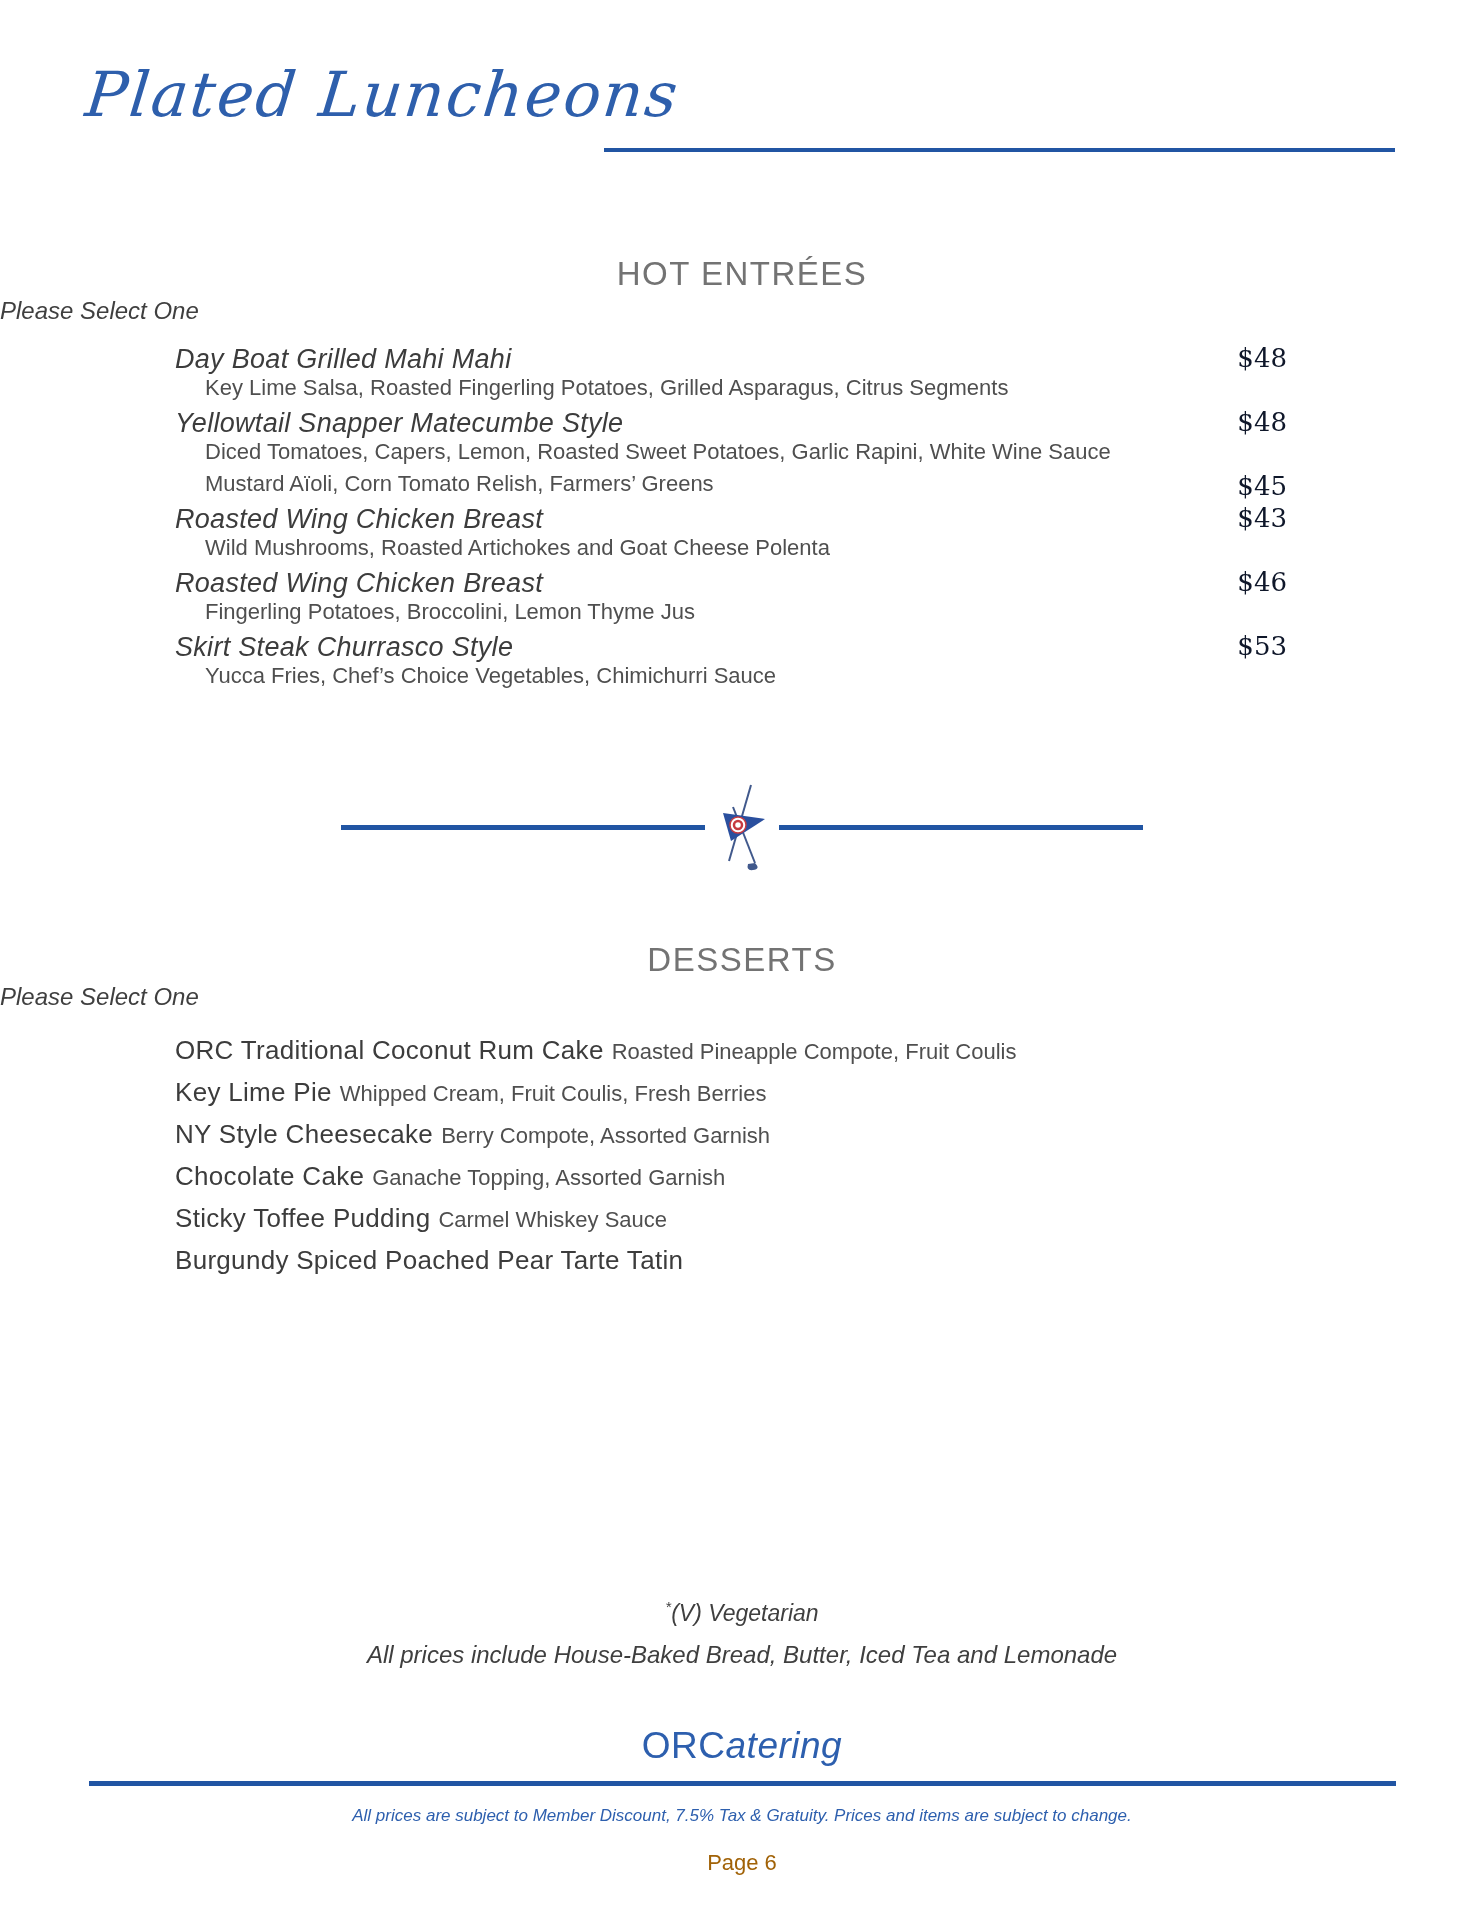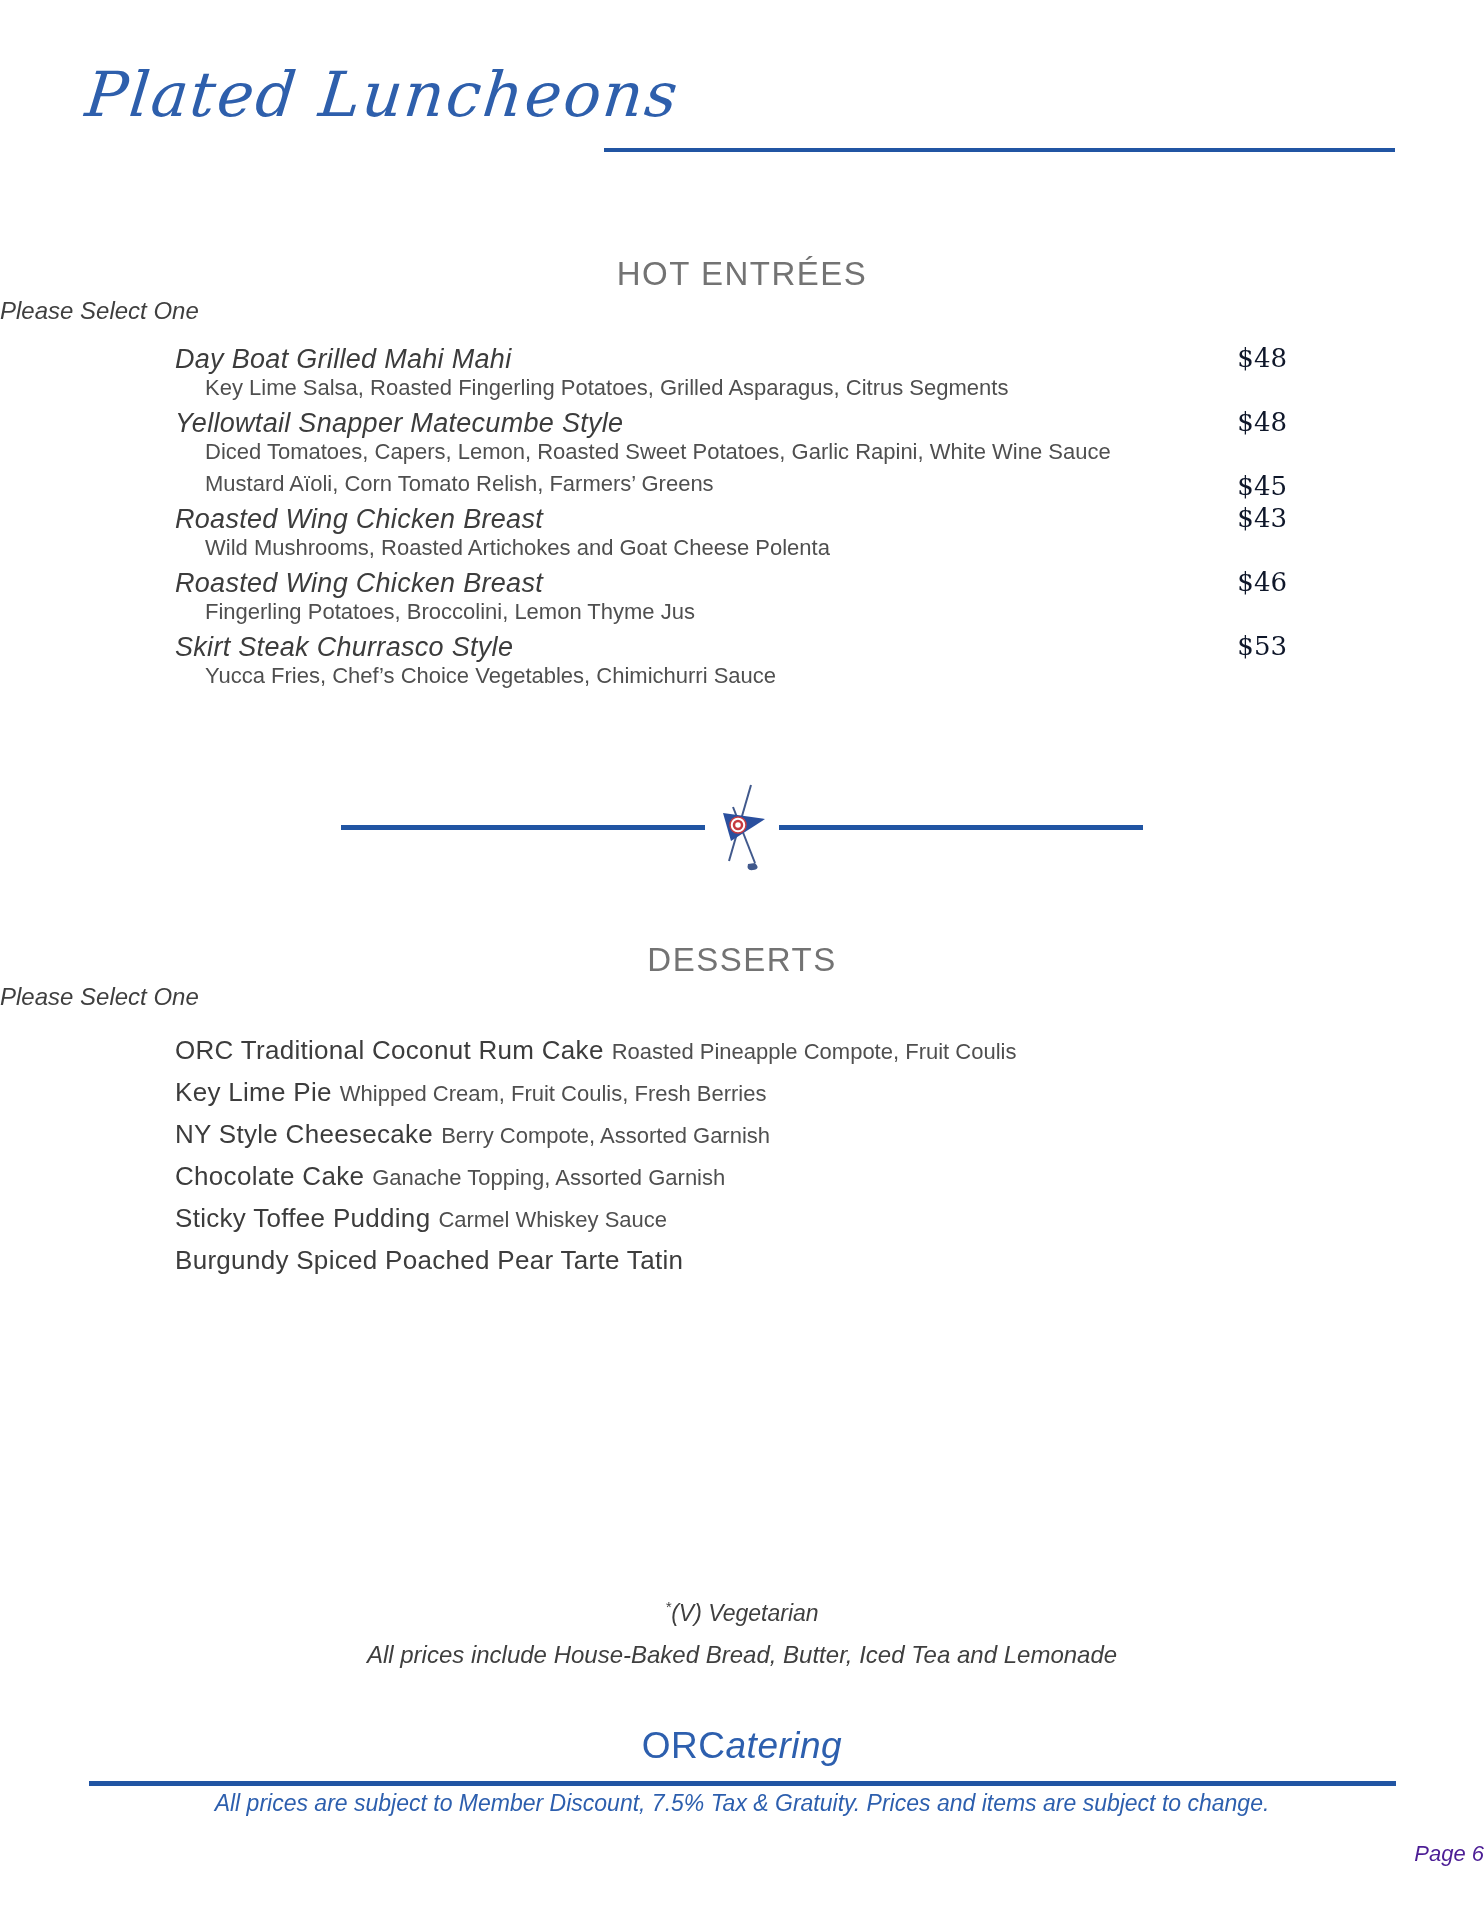--- a/index.html
+++ b/index.html
@@ -109,32 +109,31 @@
   }
   .brand-suffix { font-style: italic; }
 
   .footer-rule {
     margin: 14px auto 0 auto;
     width: 1307px;
     height: 5px;
     background: #2155a3;
   }
   .footer-disclaimer {
-    margin-top: 4px;
-    text-align: center;
-    font-style: italic;
-    font-size: 23px;
+    margin-top: 20px;
+    text-align: center;
+    font-style: italic;
+    font-size: 17px;
     color: #2d5fae;
   }
   .page-number {
     margin-top: 24px;
-    text-align: right;
-    font-style: italic;
+    text-align: center;
     font-size: 22px;
-    color: #4c1d95;
+    color: #a16207;
   }
 </style>
 </head>
 <body>
 
 <div class="page">
 
   <div class="header">
     <div class="script-title">Plated Luncheons</div>
     <div class="header-rule"></div>

